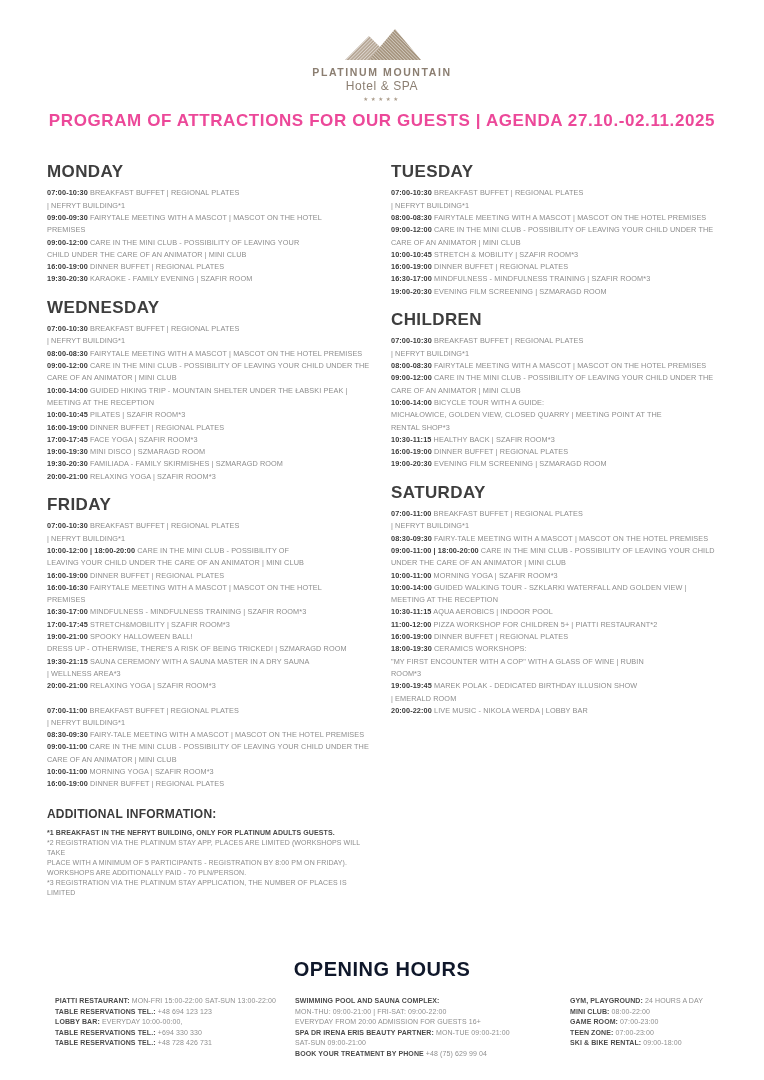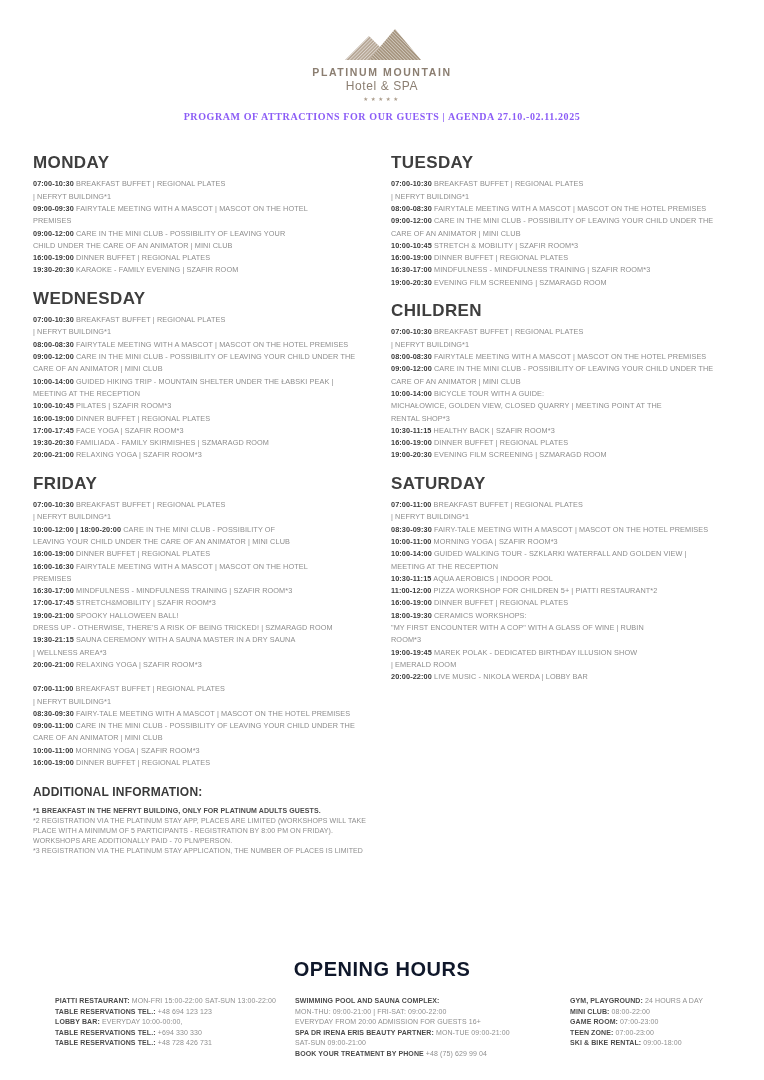--- a/index.html
+++ b/index.html
@@ -25,25 +25,25 @@
   }
   .brand-stars{
     margin-top:3px;font-size:5.5px;letter-spacing:2.6px;
     color:var(--brand-tan,#a5968a);
   }
   .title{
     margin:10px 0 0;font-size:42px;font-weight:bold;
     letter-spacing:3px;color:var(--title,#4a4a4a);line-height:1.05;
   }
   .subtitle{
-    margin-top:9px;font-size:10px;font-weight:bold;
-    letter-spacing:.6px;color:#8b5cf6;font-family:Liberation Serif, serif;
-  }
-  
-  .main{display:flex;gap:18px;padding:0 33px;margin-top:31px;}
+    margin-top:9px;font-size:17px;font-weight:bold;
+    letter-spacing:.6px;color:#ec4899;
+  }
+  
+  .main{display:flex;gap:18px;padding:0 47px;margin-top:31px;}
   .col{width:348px;}
   .day-section{margin-bottom:12px;}
   .day-heading{
     margin:0 0 5px;font-size:17px;font-weight:bold;
     letter-spacing:.4px;color:var(--heading,#3e3e3e);line-height:1.2;
   }
   .event{margin:0;font-size:7.3px;line-height:12.3px;letter-spacing:.1px;}
   .event .time{font-weight:bold;color:#3c3c3c;}
   .event .desc{color:var(--body-text,#8d8d8d);white-space:pre-line;}
   
@@ -119,20 +119,21 @@
             <p class="event"><span class="time">07:00-10:30</span> <span class="desc">BREAKFAST BUFFET | REGIONAL PLATES
 | NEFRYT BUILDING*1</span></p>
             <p class="event"><span class="time">08:00-08:30</span> <span class="desc">FAIRYTALE MEETING WITH A MASCOT | MASCOT ON THE HOTEL PREMISES</span></p>
             <p class="event"><span class="time">09:00-12:00</span> <span class="desc">CARE IN THE MINI CLUB - POSSIBILITY OF LEAVING YOUR CHILD UNDER THE
 CARE OF AN ANIMATOR | MINI CLUB</span></p>
             <p class="event"><span class="time">10:00-14:00</span> <span class="desc">GUIDED HIKING TRIP - MOUNTAIN SHELTER UNDER THE ŁABSKI PEAK |
 MEETING AT THE RECEPTION</span></p>
             <p class="event"><span class="time">10:00-10:45</span> <span class="desc">PILATES | SZAFIR ROOM*3</span></p>
             <p class="event"><span class="time">16:00-19:00</span> <span class="desc">DINNER BUFFET | REGIONAL PLATES</span></p>
             <p class="event"><span class="time">17:00-17:45</span> <span class="desc">FACE YOGA | SZAFIR ROOM*3</span></p>
+            <p class="event"><span class="time">19:00-19:30</span> <span class="desc">MINI DISCO | SZMARAGD ROOM</span></p>
             <p class="event"><span class="time">19:30-20:30</span> <span class="desc">FAMILIADA - FAMILY SKIRMISHES | SZMARAGD ROOM</span></p>
             <p class="event"><span class="time">20:00-21:00</span> <span class="desc">RELAXING YOGA | SZAFIR ROOM*3</span></p>
           </section>
           <section class="day-section">
             <h2 class="day-heading">FRIDAY</h2>
             <p class="event"><span class="time">07:00-10:30</span> <span class="desc">BREAKFAST BUFFET | REGIONAL PLATES
 | NEFRYT BUILDING*1</span></p>
             <p class="event"><span class="time">10:00-12:00 | 18:00-20:00</span> <span class="desc">CARE IN THE MINI CLUB - POSSIBILITY OF
 LEAVING YOUR CHILD UNDER THE CARE OF AN ANIMATOR | MINI CLUB</span></p>
             <p class="event"><span class="time">16:00-19:00</span> <span class="desc">DINNER BUFFET | REGIONAL PLATES</span></p>
@@ -193,20 +194,22 @@
 RENTAL SHOP*3</span></p>
             <p class="event"><span class="time">10:30-11:15</span> <span class="desc">HEALTHY BACK | SZAFIR ROOM*3</span></p>
             <p class="event"><span class="time">16:00-19:00</span> <span class="desc">DINNER BUFFET | REGIONAL PLATES</span></p>
             <p class="event"><span class="time">19:00-20:30</span> <span class="desc">EVENING FILM SCREENING | SZMARAGD ROOM</span></p>
           </section>
           <section class="day-section">
             <h2 class="day-heading">SATURDAY</h2>
             <p class="event"><span class="time">07:00-11:00</span> <span class="desc">BREAKFAST BUFFET | REGIONAL PLATES
 | NEFRYT BUILDING*1</span></p>
             <p class="event"><span class="time">08:30-09:30</span> <span class="desc">FAIRY-TALE MEETING WITH A MASCOT | MASCOT ON THE HOTEL PREMISES</span></p>
+            <p class="event"><span class="time">09:00-11:00 | 18:00-20:00</span> <span class="desc">CARE IN THE MINI CLUB - POSSIBILITY OF LEAVING YOUR CHILD
+UNDER THE CARE OF AN ANIMATOR | MINI CLUB</span></p>
             <p class="event"><span class="time">10:00-11:00</span> <span class="desc">MORNING YOGA | SZAFIR ROOM*3</span></p>
             <p class="event"><span class="time">10:00-14:00</span> <span class="desc">GUIDED WALKING TOUR - SZKLARKI WATERFALL AND GOLDEN VIEW |
 MEETING AT THE RECEPTION</span></p>
             <p class="event"><span class="time">10:30-11:15</span> <span class="desc">AQUA AEROBICS | INDOOR POOL</span></p>
             <p class="event"><span class="time">11:00-12:00</span> <span class="desc">PIZZA WORKSHOP FOR CHILDREN 5+ | PIATTI RESTAURANT*2</span></p>
             <p class="event"><span class="time">16:00-19:00</span> <span class="desc">DINNER BUFFET | REGIONAL PLATES</span></p>
             <p class="event"><span class="time">18:00-19:30</span> <span class="desc">CERAMICS WORKSHOPS:
 "MY FIRST ENCOUNTER WITH A COP" WITH A GLASS OF WINE | RUBIN
 ROOM*3</span></p>
             <p class="event"><span class="time">19:00-19:45</span> <span class="desc">MAREK POLAK - DEDICATED BIRTHDAY ILLUSION SHOW

